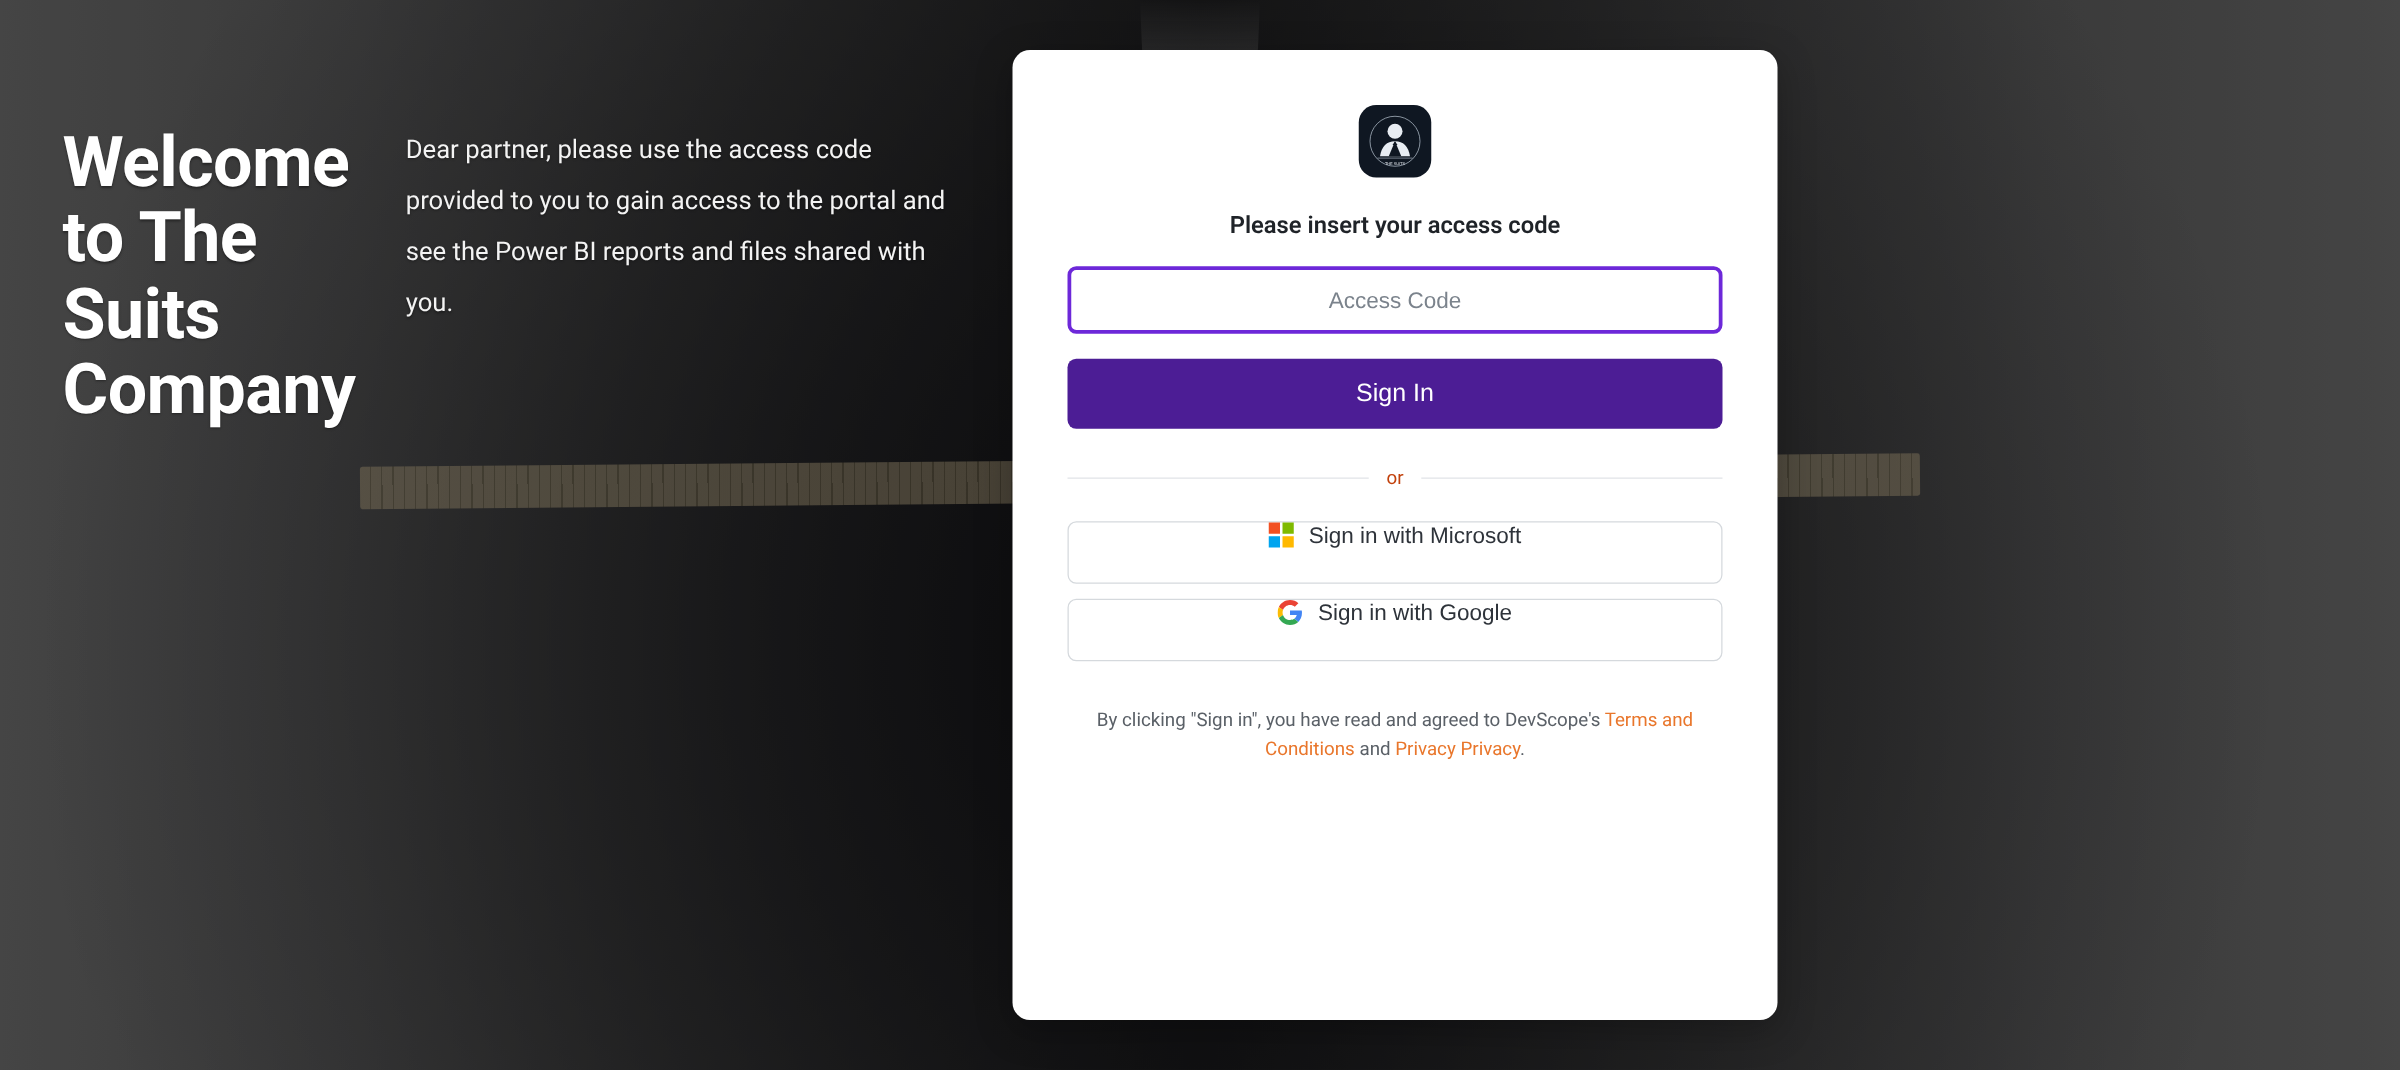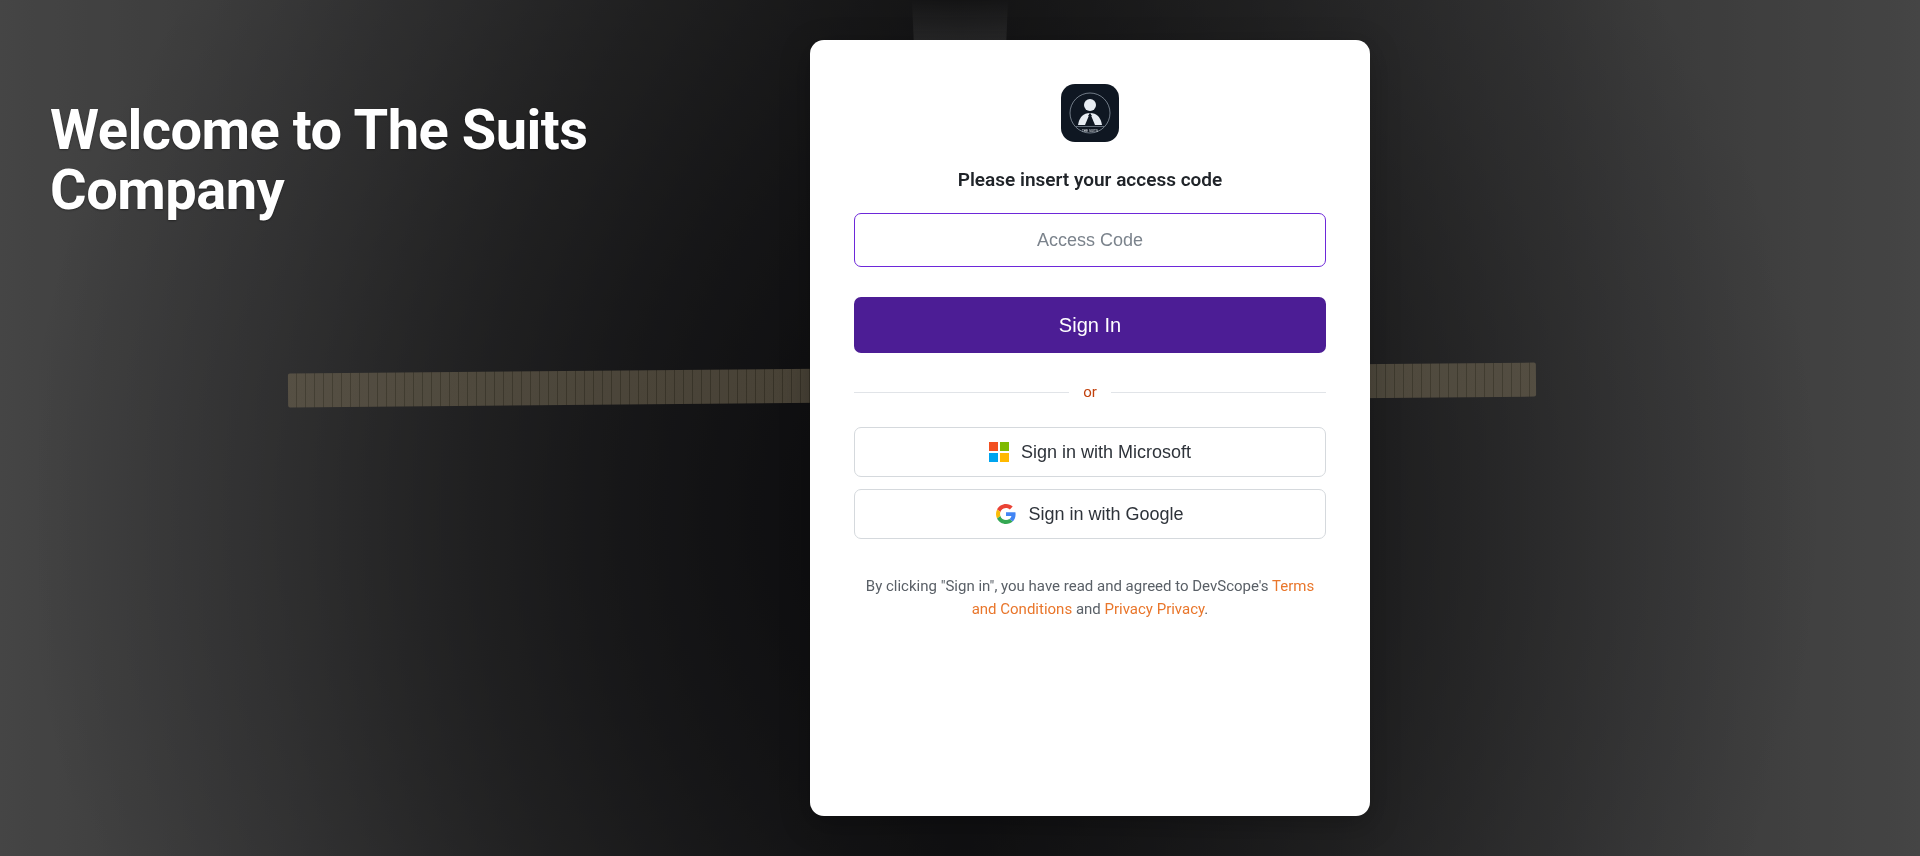--- a/index.html
+++ b/index.html
@@ -76,21 +76,21 @@
   .left p {
     font-size: 20.5px;
     line-height: 2.0;
     font-weight: 400;
     color: #f3f3f3;
     max-width: 640px;
     text-shadow: 0 1px 2px rgba(0,0,0,.4);
   }
 
   .card {
-    width: 560px;
+    width: 612px;
     background:#fff;
     border-radius:14px;
     padding: 44px 44px 26px;
     box-shadow: 0 8px 30px rgba(0,0,0,.25);
     display:flex;
     flex-direction:column;
     align-items:stretch;
   }
 
   .logo-wrap { display:flex; justify-content:center; margin-bottom:26px; }
@@ -108,28 +108,28 @@
     text-align:center;
     font-size:19px;
     font-weight:600;
     color:#1f2328;
     margin-bottom:22px;
   }
 
   .field {
     width:100%;
     height:54px;
-    border:1px solid #6d28d9;
+    border:3px solid #6d28d9;
     border-radius:7px;
     font-size:18px;
     padding:0 16px;
     text-align:center;
     color:#333;
     outline:none;
-    margin-bottom:30px;
+    margin-bottom:20px;
   }
   .field::placeholder { color:#7b838c; }
 
   .primary-btn {
     width:100%;
     height:56px;
     border:none;
     border-radius:7px;
     background:#4c1d95;
     color:#fff;
@@ -152,21 +152,21 @@
   }
   .divider span { padding:0 14px; }
 
   .sso-btn {
     width:100%;
     height:50px;
     border:1px solid #d5d9dd;
     border-radius:7px;
     background:#fff;
     display:flex;
-    align-items:center;
+    align-items:flex-start;
     justify-content:center;
     gap:12px;
     font-size:18px;
     color:#2e333a;
     cursor:pointer;
     margin-bottom:12px;
   }
   .sso-btn .icon { width:20px; height:20px; flex:0 0 20px; }
 
   .ms-icon { display:grid; grid-template-columns:9px 9px; grid-template-rows:9px 9px; gap:2px; }
@@ -187,20 +187,21 @@
 </head>
 <body>
 
 <div class="bg"></div>
 <div class="bg-overlay"></div>
 
 <div class="layout">
 
   <section class="left">
     <h1>Welcome to The Suits Company</h1>
+    <p>Dear partner, please use the access code provided to you to gain access to the portal and see the Power BI reports and files shared with you.</p>
   </section>
 
   <section class="card">
 
     <div class="logo-wrap">
       <div class="logo">
         <svg viewBox="0 0 44 44">
           <circle cx="22" cy="22" r="20" fill="none" stroke="#b2bdca" stroke-width="0.6"></circle>
           <path d="M22 8 a6 6 0 0 1 6 6 a6 6 0 0 1 -6 6 a6 6 0 0 1 -6 -6 a6 6 0 0 1 6 -6 Z" fill="#e8edf3"></path>
           <path d="M10 34 q2 -12 12 -12 q10 0 12 12 Z" fill="#e8edf3"></path>

